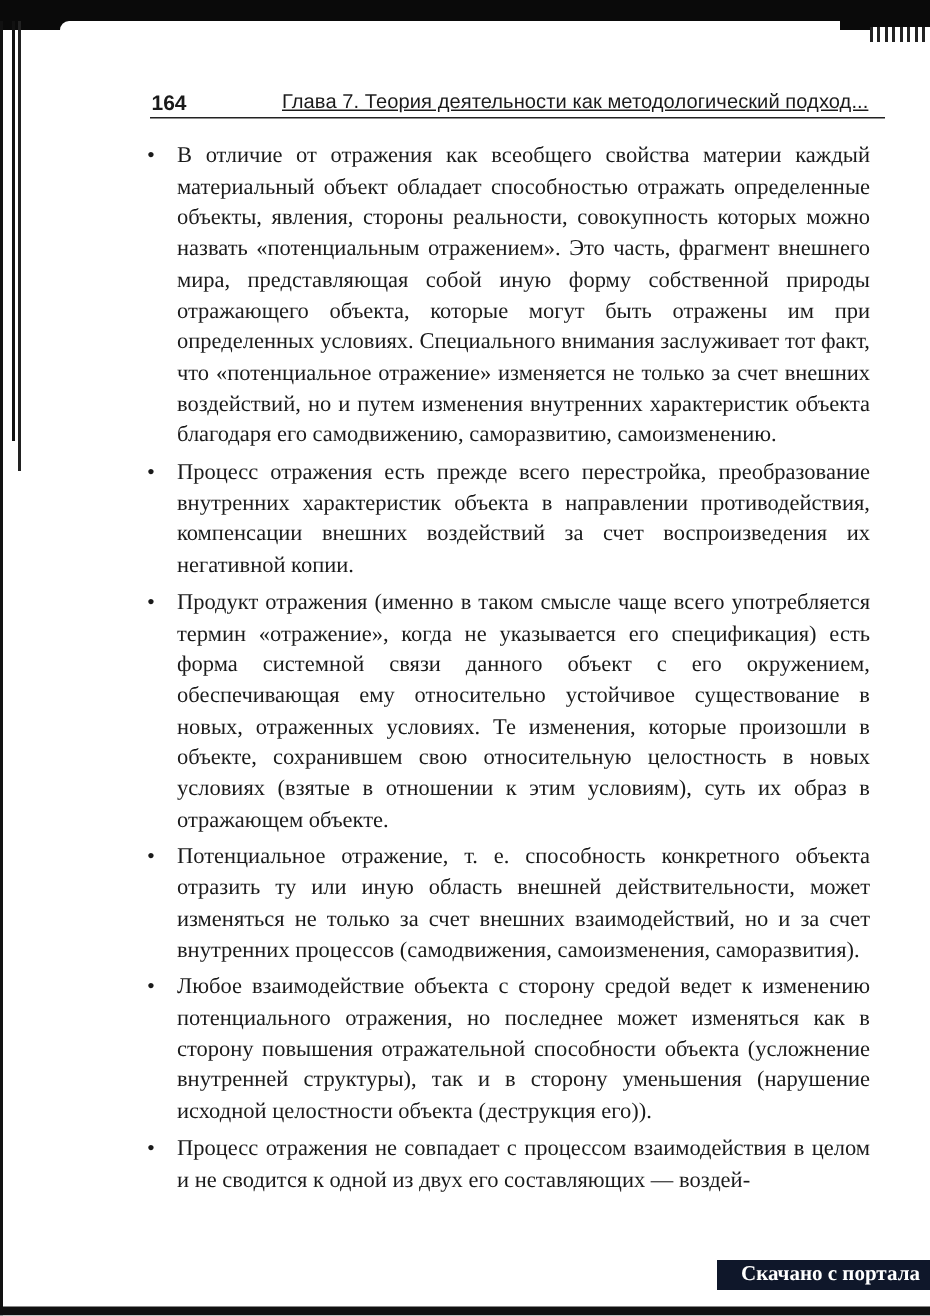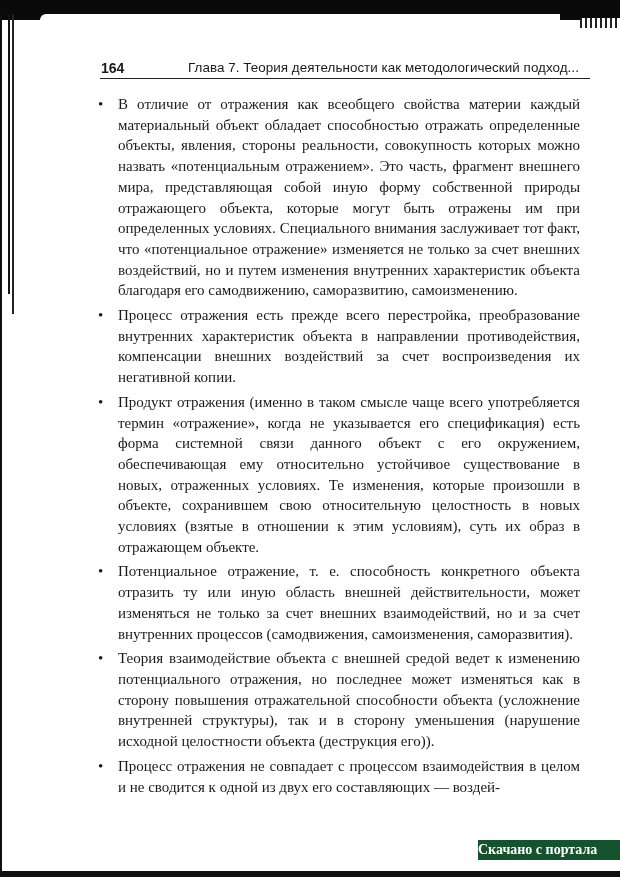--- a/index.html
+++ b/index.html
@@ -34,38 +34,38 @@
   .bottom-edge {
     position: absolute; left: 0; bottom: 0; width: 620px; height: 6px; background: #111;
   }
   .header {
     position: absolute; left: 100px; top: 58px; width: 490px;
     border-bottom: 1.2px solid #222; height: 20px;
     font-family: "Liberation Sans", "DejaVu Sans", sans-serif;
     font-size: 14px;
   }
   .page-number { position: absolute; left: 1px; top: 2px; font-weight: bold; font-size: 14px; }
-  .running-head { position: absolute; left: 88px; top: 2px; font-size: 13.4px; white-space: nowrap; letter-spacing: 0.05px; }
+  .running-head { position: absolute; left: 88px; top: 2px; font-size: 13.4px; white-space: nowrap; letter-spacing: 0.05px; text-decoration: underline; }
   .content {
     position: absolute; left: 118px; top: 92px; width: 462px;
     font-size: 15px; line-height: 20.7px; text-align: justify;
   }
   .para { margin: 0; }
   .para.cont { text-indent: 0; }
   .para.first { margin-left: -18px; text-indent: 18px; }
   ul.bullets { list-style: none; margin: 0; padding: 0; }
   ul.bullets li { position: relative; margin: 0 0 4px 0; }
   ul.bullets li .bullet {
     position: absolute; left: -20px; top: 0; font-size: 15px;
   }
   .watermark {
     position: absolute; left: 478px; top: 840px; width: 142px; height: 20px;
-    background: #14532d;
+    background: #0f172a;
     color: #ffffff; font-weight: bold; font-size: 14px; line-height: 20px;
-    white-space: nowrap; overflow: hidden; box-sizing: border-box;
+    padding-left: 16px; white-space: nowrap; overflow: hidden; box-sizing: border-box;
   }
 </style>
 </head>
 <body>
 
 <div class="top-shadow"></div>
 <div class="top-right-marks"></div>
 <div class="left-edge"></div>
 <div class="bottom-edge"></div>
 
@@ -92,21 +92,21 @@
   </ul>
 
 
   <ul class="bullets">
     <li>
       <span class="bullet">•</span>
       <span>Потенциальное отражение, т. е. способность конкретного объекта отразить ту или иную область внешней действительности, может изменяться не только за счет внешних взаимодействий, но и за счет внутренних процессов (самодвижения, самоизменения, саморазвития).</span>
     </li>
     <li>
       <span class="bullet">•</span>
-      <span>Теория взаимодействие объекта с внешней средой ведет к изменению потенциального отражения, но последнее может изменяться как в сторону повышения отражательной способности объекта (усложнение внутренней структуры), так и в сторону уменьшения (нарушение исходной целостности объекта (деструкция его)).</span>
+      <span>Любое взаимодействие объекта с сторону средой ведет к изменению потенциального отражения, но последнее может изменяться как в сторону повышения отражательной способности объекта (усложнение внутренней структуры), так и в сторону уменьшения (нарушение исходной целостности объекта (деструкция его)).</span>
     </li>
     <li>
       <span class="bullet">•</span>
       <span>Процесс отражения не совпадает с процессом взаимодействия в целом и не сводится к одной из двух его составляющих — воздей-</span>
     </li>
   </ul>
 </div>
 
 <div class="watermark">Скачано с портала</div>
 

